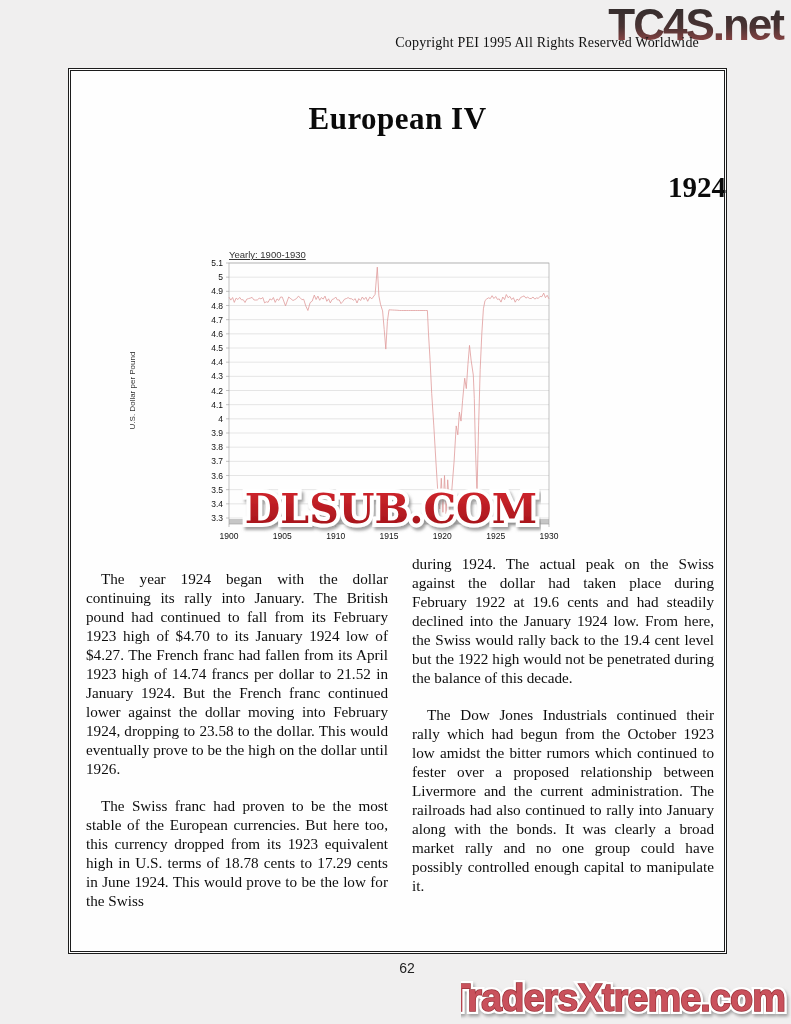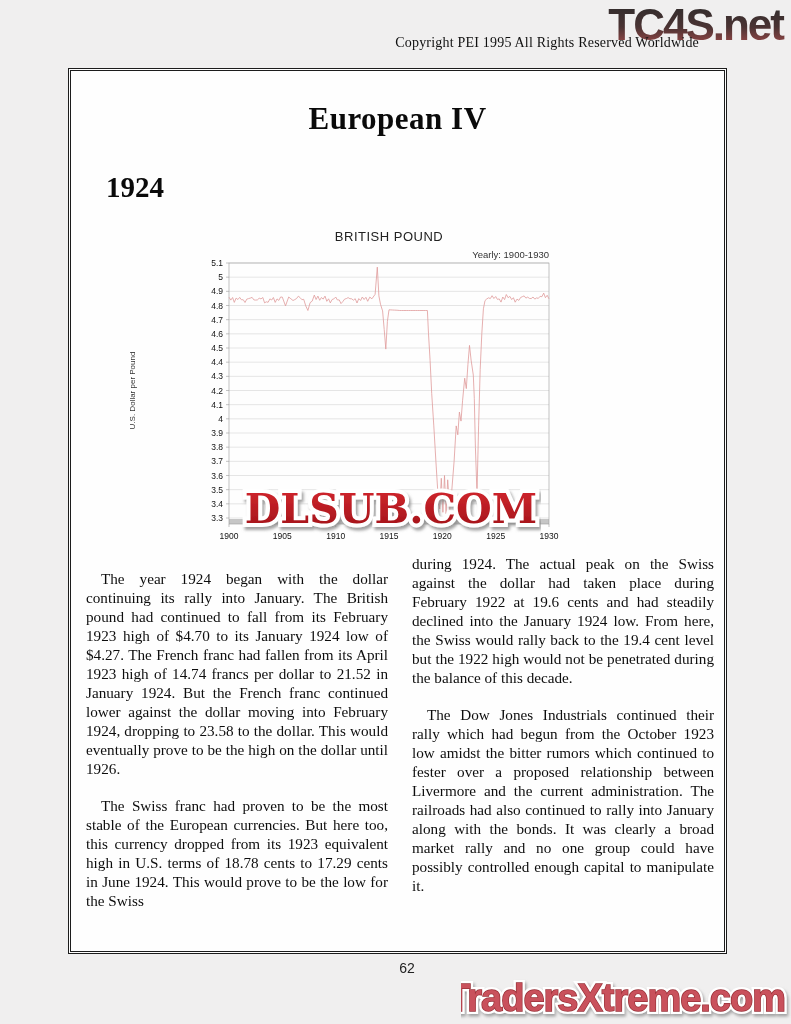--- a/index.html
+++ b/index.html
@@ -12,29 +12,29 @@
   .copyright { position:absolute; top:35px; right:92px; font-size:14px; color:#101010;
                font-family:"Liberation Serif", serif; letter-spacing:.2px;text-align:right; }
 
   
   .page { position:absolute; left:68px; top:68px; width:659px; height:886px;
           background:#fefefe; border:1px solid #1c1c1c; }
   .page::after { content:''; position:absolute; inset:1px; border:1px solid #1c1c1c; pointer-events:none; }
 
   .chapter-title { margin-top:32px; text-align:center; font-weight:bold; font-size:31px;
                    font-family:"Liberation Serif", serif; color:#0a0a0a; letter-spacing:.5px; }
-  .year-title { margin-top:34px; text-align:left; font-weight:bold; font-size:29px;
+  .year-title { margin-top:34px; text-align:right; font-weight:bold; font-size:29px;
                 font-family:"Liberation Serif", serif; color:#0a0a0a;margin-left:37px; }
 
   
   .chart-block { position:absolute; left:52px; top:160px; width:450px; height:318px; }
   .chart-title { position:absolute; left:108px; top:0; width:320px; text-align:center;
                  font-family:"Liberation Sans", sans-serif; font-size:13px; color:#222; letter-spacing:.5px; }
-  .chart-subtitle { position:absolute; left:108px; top:20px; width:320px; text-align:right;
-                    font-family:"Liberation Sans", sans-serif; font-size:9.5px; color:#333; }
+  .chart-subtitle { position:absolute; left:108px; top:20px; width:320px; text-align:left;
+                    font-family:"Liberation Sans", sans-serif; font-size:9.5px; color:#333;text-decoration:underline; }
   .chart-svg { position:absolute; left:0; top:30px; }
 
   
   .watermark { position:absolute; left:172px; top:410px; width:300px; height:58px; z-index:5; }
 
   
   .columns { position:absolute; left:17px; top:500px; width:628px; display:flex; gap:24px; }
   .col { width:302px; font-size:15.2px; line-height:19px; text-align:justify; color:#0d0d0d;
          font-family:Liberation Serif, serif; }
   .col-right { margin-top:-15px; }
@@ -61,21 +61,20 @@
 </svg>
 
 <div class="copyright">Copyright PEI 1995 All Rights Reserved Worldwide</div>
 
 <div class="page">
 
   <div class="chapter-title">European IV</div>
   <div class="year-title">1924</div>
 
   <div class="chart-block">
-    <div class="chart-title">BRITISH POUND</div>
     <div class="chart-subtitle">Yearly: 1900-1930</div>
     <svg id="chart-svg" class="chart-svg" width="450" height="288" viewBox="0 0 450 288">
         <line x1="108" y1="259" x2="428" y2="259" stroke="#cccccc" stroke-width="0.5"></line>
         <line x1="105" y1="259" x2="108" y2="259" stroke="#888" stroke-width="0.5"></line>
         <text x="102" y="262" text-anchor="end" font-family="Liberation Sans, sans-serif" font-size="8.5" fill="#111">3.3</text>
         <line x1="108" y1="244.83333333333331" x2="428" y2="244.83333333333331" stroke="#cccccc" stroke-width="0.5"></line>
         <line x1="105" y1="244.83333333333331" x2="108" y2="244.83333333333331" stroke="#888" stroke-width="0.5"></line>
         <text x="102" y="247.83333333333331" text-anchor="end" font-family="Liberation Sans, sans-serif" font-size="8.5" fill="#111">3.4</text>
         <line x1="108" y1="230.66666666666663" x2="428" y2="230.66666666666663" stroke="#cccccc" stroke-width="0.5"></line>
         <line x1="105" y1="230.66666666666663" x2="108" y2="230.66666666666663" stroke="#888" stroke-width="0.5"></line>

